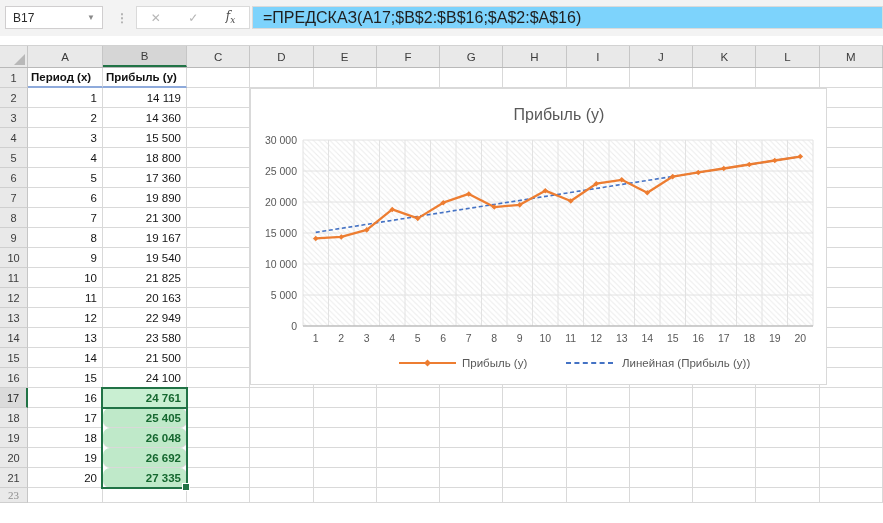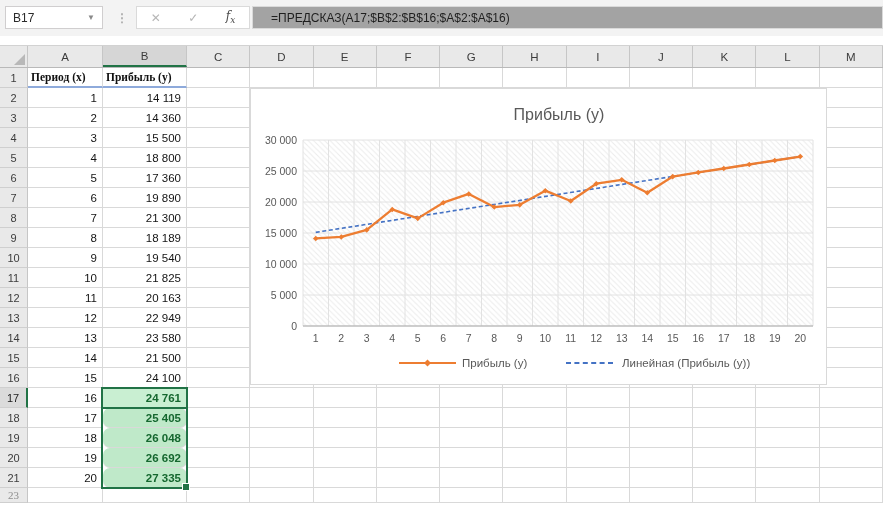--- a/index.html
+++ b/index.html
@@ -13,23 +13,23 @@
     padding:0 7px;font-size:12px;color:#2b2b2b;cursor:default;}
   .nb-arrow{margin-left:auto;font-size:8px;color:#8a8a8a;}
   .dots{position:absolute;left:116px;top:6px;height:23px;display:flex;align-items:center;
     color:#ababab;font-size:12px;font-weight:bold;}
   .fxgroup{position:absolute;left:136px;top:6px;width:114px;height:23px;background:#fff;
     border:1px solid #dadada;box-sizing:border-box;display:flex;align-items:center;
     justify-content:space-around;}
   .btn-x,.btn-check{color:#b6b6b6;font-size:12px;}
   .btn-fx{color:#4d4d4d;font-size:12px;font-family:"DejaVu Serif",serif;font-style:italic;text-align:center;}
   .btn-fx sub{font-size:9px;}
-  .finput{position:absolute;left:252px;top:6px;right:0;height:23px;background:#a3a3a3;
+  .finput{position:absolute;left:252px;top:6px;right:0;height:23px;background:#7dd3fc;
     border:1px solid #dadada;box-sizing:border-box;display:flex;align-items:center;
-    padding:0 18px;font-size:12px;color:#1f1f1f;white-space:nowrap;}
+    padding:0 10px;font-size:16px;color:#1f1f1f;white-space:nowrap;}
 
   
   .colheads{position:absolute;left:0;top:45px;width:883px;height:23px;display:flex;
     background:#e9e9e9;border-top:1px solid #d2d2d2;border-bottom:1px solid #b9b9b9;box-sizing:border-box;}
   .corner{width:28px;flex:none;position:relative;border-right:1px solid #c6c6c6;box-sizing:border-box;background:#e9e9e9;}
   .corner:after{content:"";position:absolute;right:2px;bottom:2px;
     border-style:solid;border-width:0 0 11px 11px;border-color:transparent transparent #b8b8b8 transparent;}
   .col-h{display:flex;align-items:center;justify-content:center;font-size:11.5px;color:#3c3c3c;
     border-right:1px solid #c6c6c6;box-sizing:border-box;cursor:default;}
   .col-h.sel{background:#d6d6d6;border-bottom:2px solid #217346;}
@@ -42,21 +42,21 @@
   .row{display:flex;height:20px;box-sizing:border-box;}
   .row.partial{height:15px;overflow:hidden;}
   .row-h{width:28px;flex:none;background:#e9e9e9;border-right:1px solid #c6c6c6;border-bottom:1px solid #cfcfcf;
     box-sizing:border-box;display:flex;align-items:center;justify-content:center;
     font-size:11px;color:#3c3c3c;cursor:default;}
   .row-h.sel{background:#dbdbdb;border-right:2px solid #217346;color:#1c1c1c;}
   .row.partial .row-h{color:#8d8d8d;font-family:Liberation Serif, serif;}
   .cell{border-right:1px solid #d9d9d9;border-bottom:1px solid #d9d9d9;box-sizing:border-box;
     font-size:11.5px;color:#141414;display:flex;align-items:center;padding:0 5px;overflow:hidden;cursor:default;}
   .cell.num{justify-content:flex-end;}
-  .cell.thead{font-weight:bold;padding:0 3px;border-bottom:2px solid #8eaadb;color:#111;font-family:Liberation Serif, serif;}
+  .cell.thead{font-weight:bold;padding:0 3px;border-bottom:2px solid #8eaadb;color:#111;}
   .cell.green{background:#c9efd2;color:#15672f;font-weight:bold;}
   .cell.green.tint{background:#bfe9c9;border-radius:7px;}
 
   
   .selbox{position:absolute;left:101px;top:387px;width:87px;height:102px;
     border:2px solid #217346;box-sizing:border-box;pointer-events:none;}
   .selbox .divider{position:absolute;left:0;right:0;top:18px;height:2px;background:#217346;}
   .handle{position:absolute;right:-4px;bottom:-4px;width:6px;height:6px;background:#217346;border:1px solid #fff;}
 
   
@@ -227,21 +227,21 @@
         <div class="cell wfx"></div>
         <div class="cell wfx"></div>
         <div class="cell wfx"></div>
         <div class="cell wfx"></div>
         <div class="cell wfx"></div>
         <div class="cell wfx"></div>
       </div>
       <div class="row">
         <div class="row-h">9</div>
         <div class="cell wA num">8</div>
-        <div class="cell wB num">18 189</div>
+        <div class="cell wB num">19 167</div>
         <div class="cell wfx"></div>
         <div class="cell wfx"></div>
         <div class="cell wfx"></div>
         <div class="cell wfx"></div>
         <div class="cell wfx"></div>
         <div class="cell wfx"></div>
         <div class="cell wfx"></div>
         <div class="cell wfx"></div>
         <div class="cell wfx"></div>
         <div class="cell wfx"></div>

